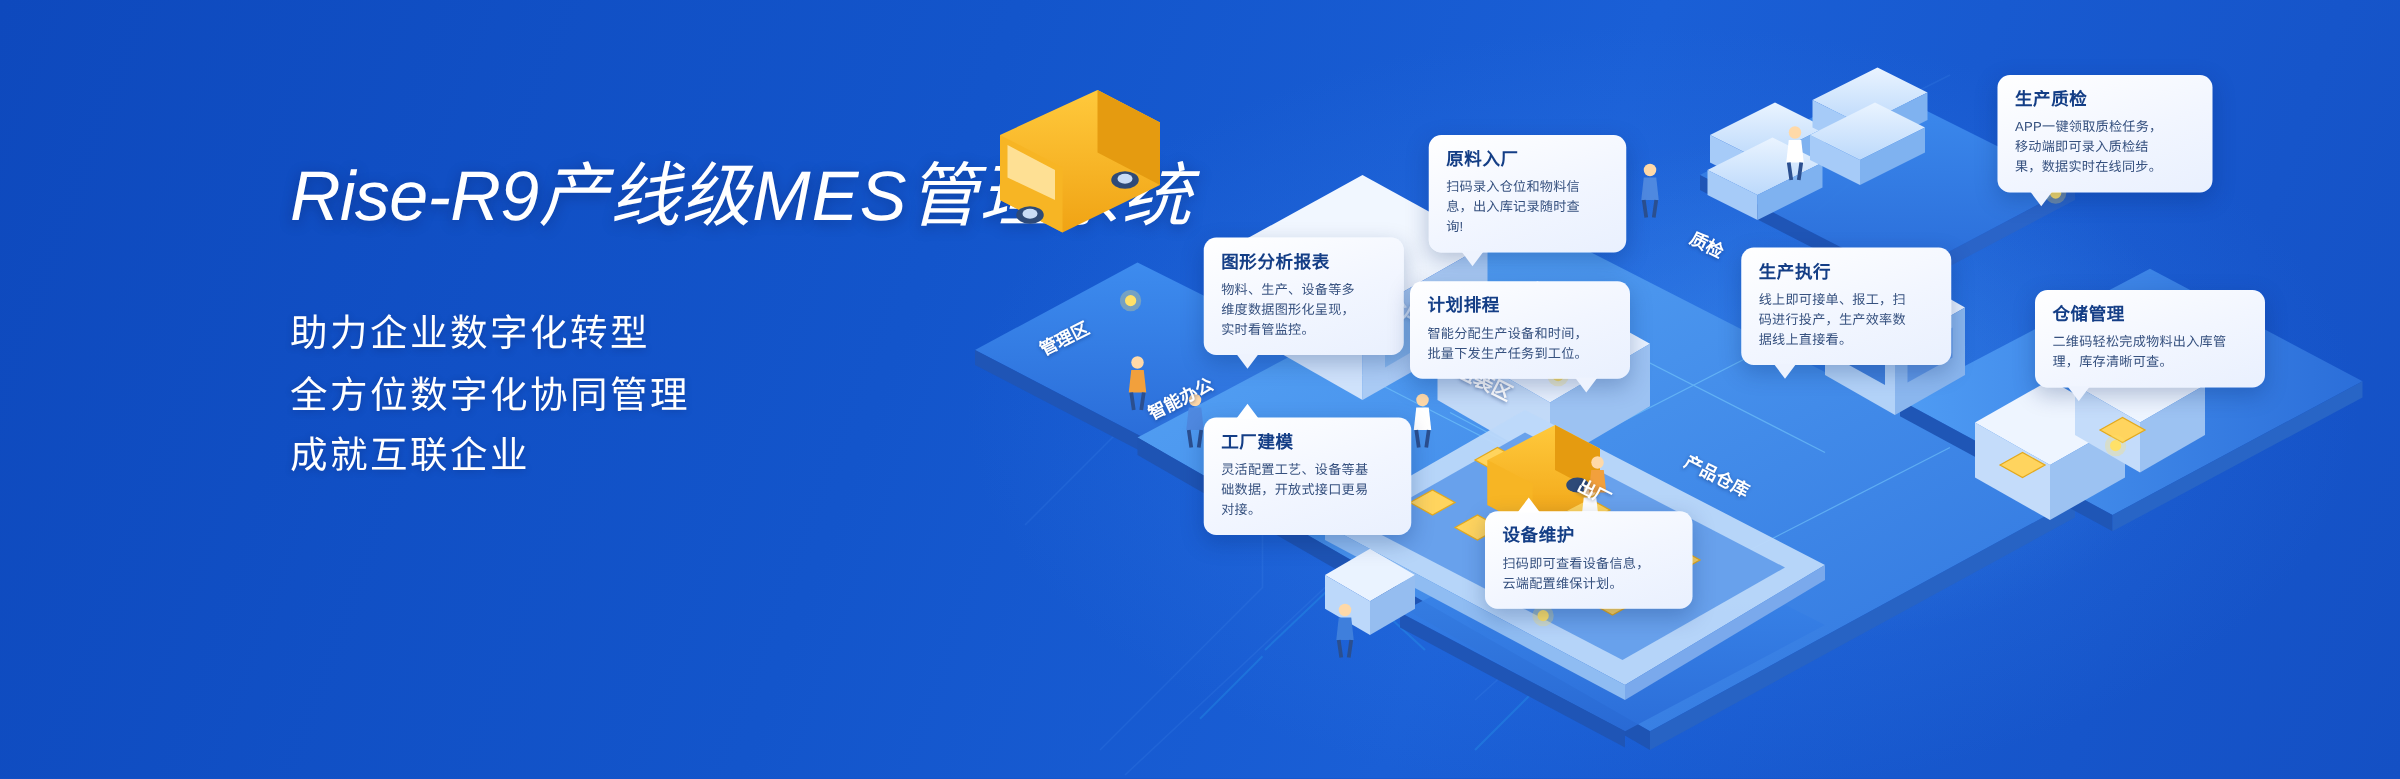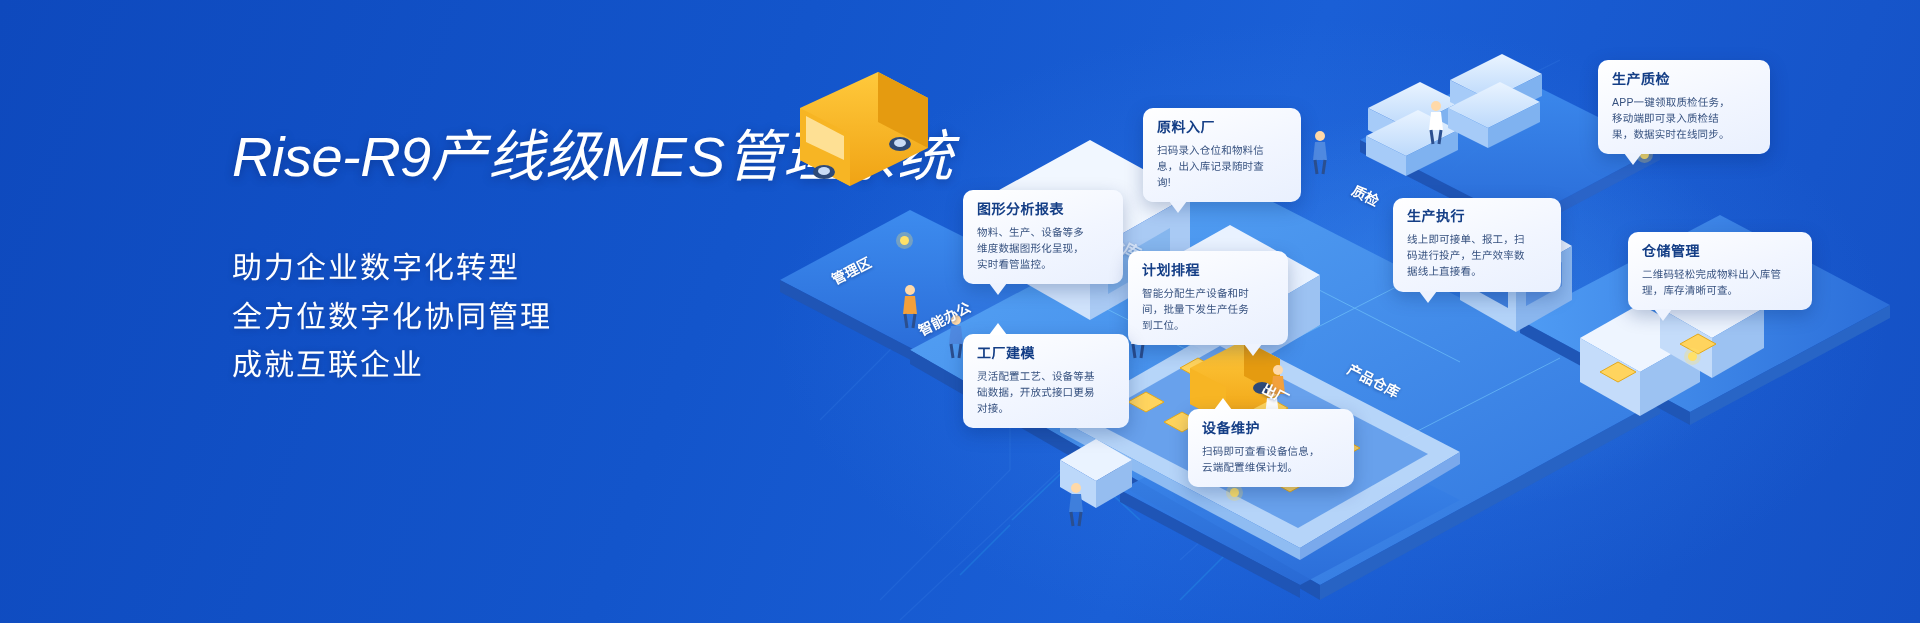--- a/index.html
+++ b/index.html
@@ -376,27 +376,27 @@
     <div class="c-desc">扫码录入仓位和物料信息，出入库记录随时查询!</div>
     <div class="tail left"></div>
   </div>
 
   <div class="card" style="left:1598px;top:60px;width:172px;">
     <div class="c-title">生产质检</div>
     <div class="c-desc">APP一键领取质检任务，移动端即可录入质检结果，数据实时在线同步。</div>
     <div class="tail left"></div>
   </div>
 
-  <div class="card" style="left:1128px;top:225px;width:160px;margin-top:26px;">
+  <div class="card" style="left:1128px;top:225px;width:176px;">
     <div class="c-title">计划排程</div>
     <div class="c-desc">智能分配生产设备和时间，批量下发生产任务到工位。</div>
     <div class="tail right"></div>
   </div>
 
-  <div class="card" style="left:1393px;top:198px;width:168px;font-family:Liberation Mono, monospace;">
+  <div class="card" style="left:1393px;top:198px;width:168px;">
     <div class="c-title">生产执行</div>
     <div class="c-desc">线上即可接单、报工，扫码进行投产，生产效率数据线上直接看。</div>
     <div class="tail left"></div>
   </div>
 
   <div class="card" style="left:1628px;top:232px;width:184px;">
     <div class="c-title">仓储管理</div>
     <div class="c-desc">二维码轻松完成物料出入库管理，库存清晰可查。</div>
     <div class="tail left"></div>
   </div>

